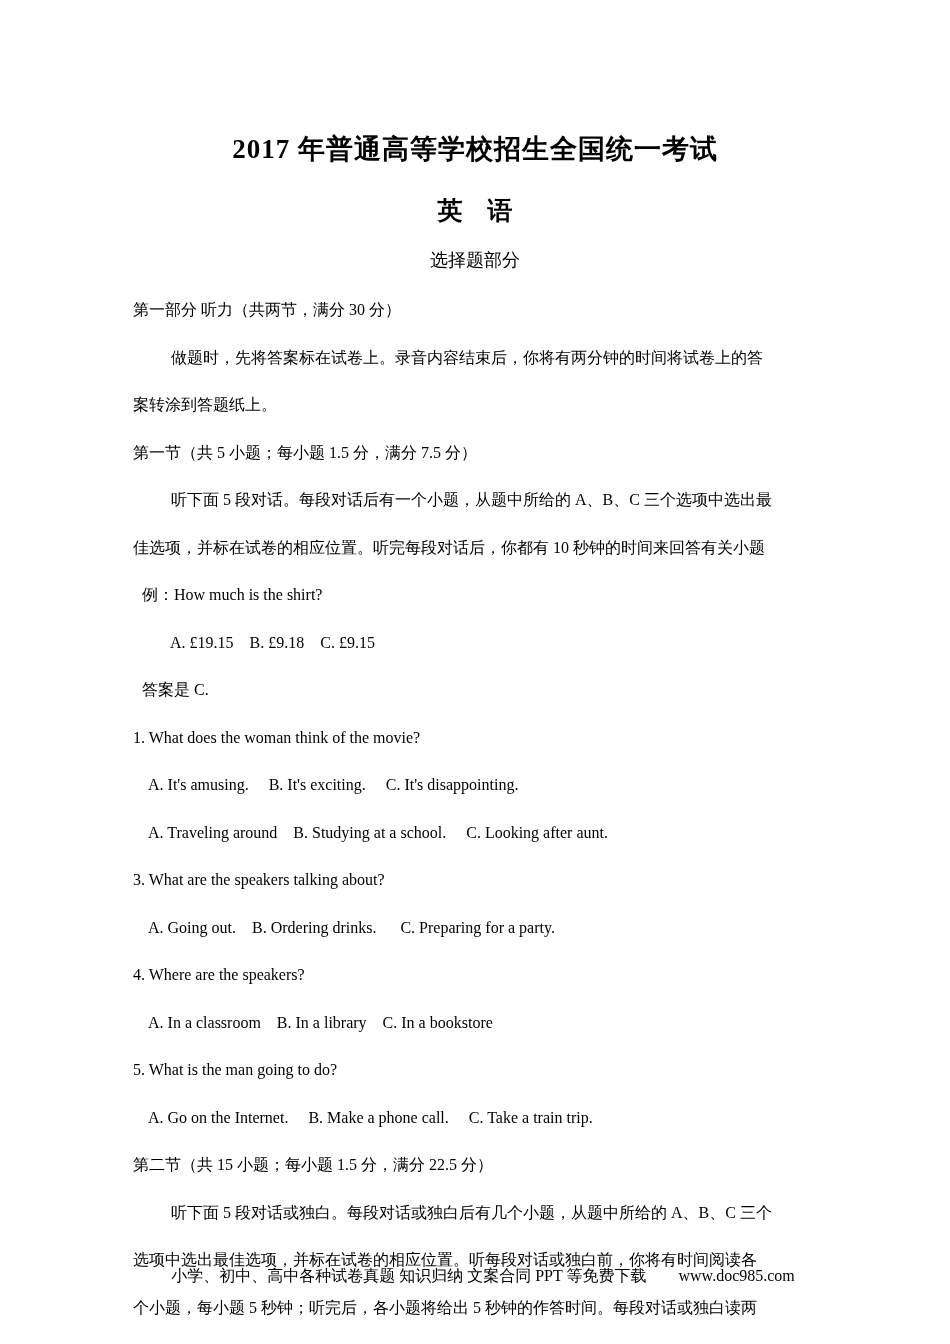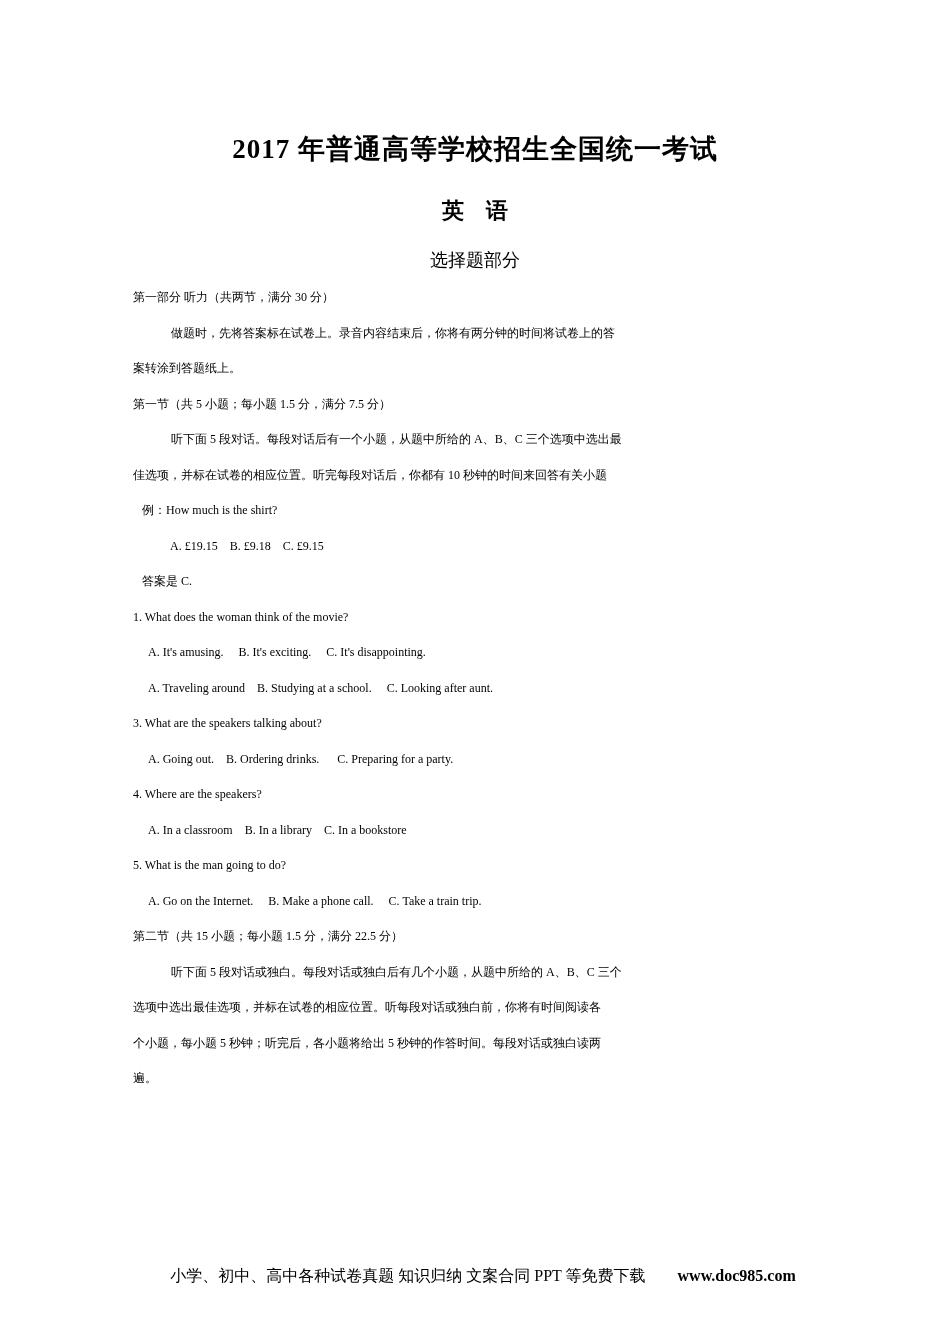--- a/index.html
+++ b/index.html
@@ -27,21 +27,21 @@
     line-height: 30px;
     letter-spacing: 1px;
     white-space: pre;
   }
   .doc-subject {
     position: absolute;
     top: 197px;
     left: 0;
     width: 100%;
     text-align: center;
-    font-size: 22px;
+    font-size: 25px;
     font-weight: bold;
     line-height: 28px;
     white-space: pre;
   }
   .doc-section-heading {
     position: absolute;
     top: 249px;
     left: 0;
     width: 100%;
     text-align: center;
@@ -51,40 +51,40 @@
   }
   .doc-body {
     position: absolute;
     top: 280px;
     left: 133px;
     width: 700px;
   }
   .line {
     height: 35.5px;
     line-height: 35.5px;
-    font-size: 12px;
+    font-size: 16px;
     white-space: pre;
+    margin-top: 12px;
   }
   .indent-soft  { padding-left: 9px; }
   .indent-opt   { padding-left: 15px; }
   .indent-exopt { padding-left: 37px; }
   .indent-para  { padding-left: 38px; }
   .doc-footer {
     position: absolute;
     top: 1246px;
     left: 0;
     width: 100%;
     text-align: center;
     font-size: 16px;
     line-height: 20px;
     white-space: pre;
   }
   .footer-url {
     margin-left: 32px;
-    font-weight: bold;
   }
 </style>
 </head>
 <body>
 
 <div class="page">
 
   <div class="doc-title">2017 年普通高等学校招生全国统一考试</div>
   <div class="doc-subject">英　语</div>
   <div class="doc-section-heading">选择题部分</div>

